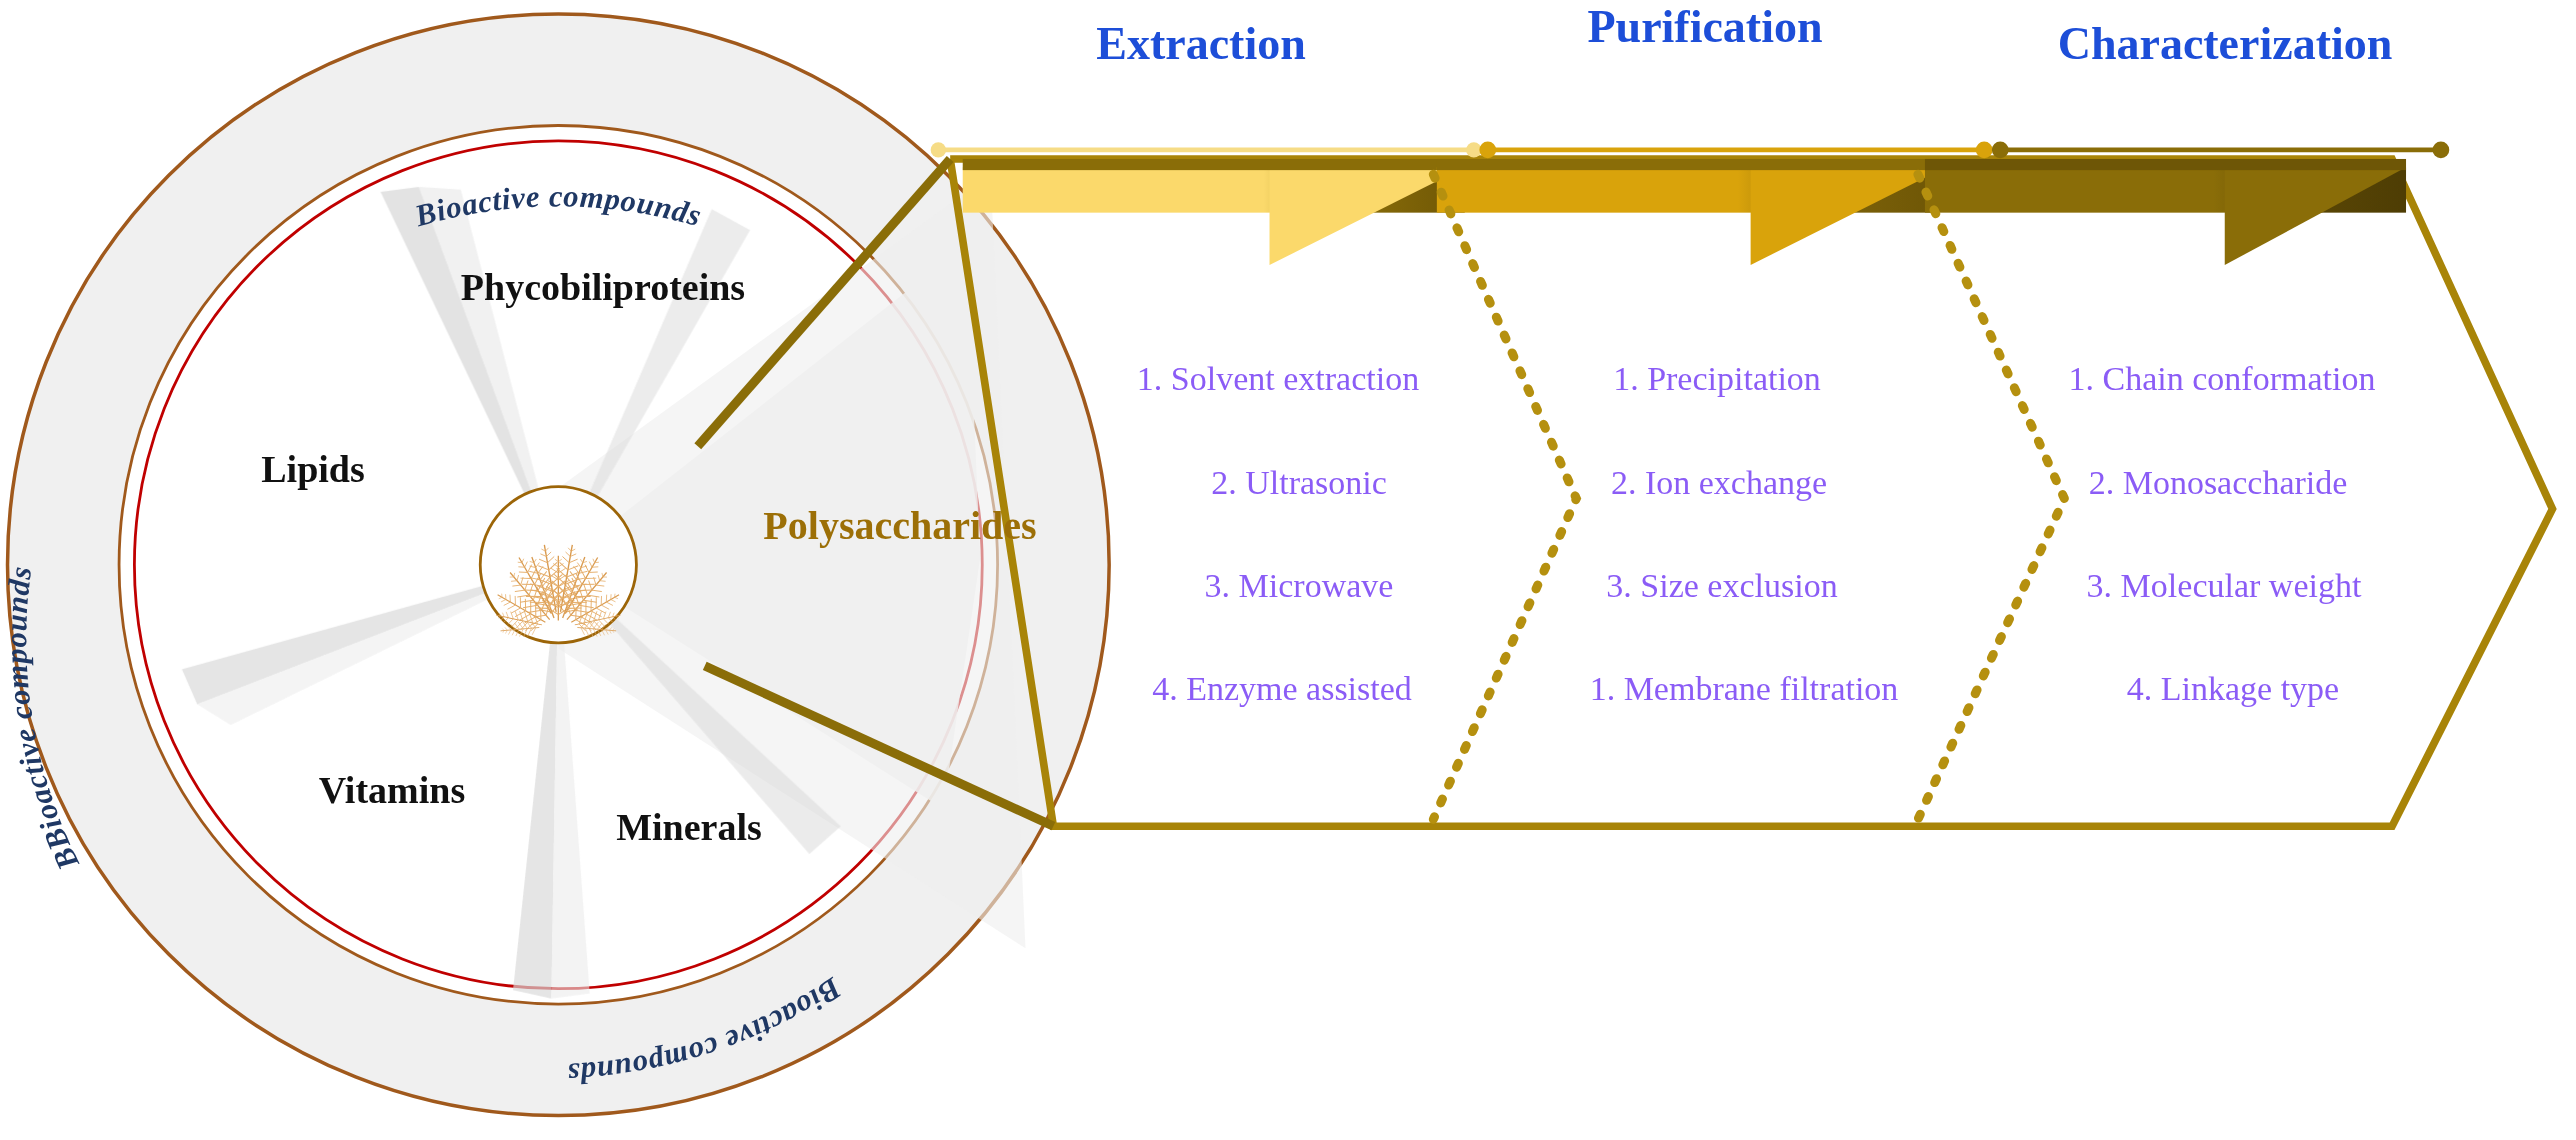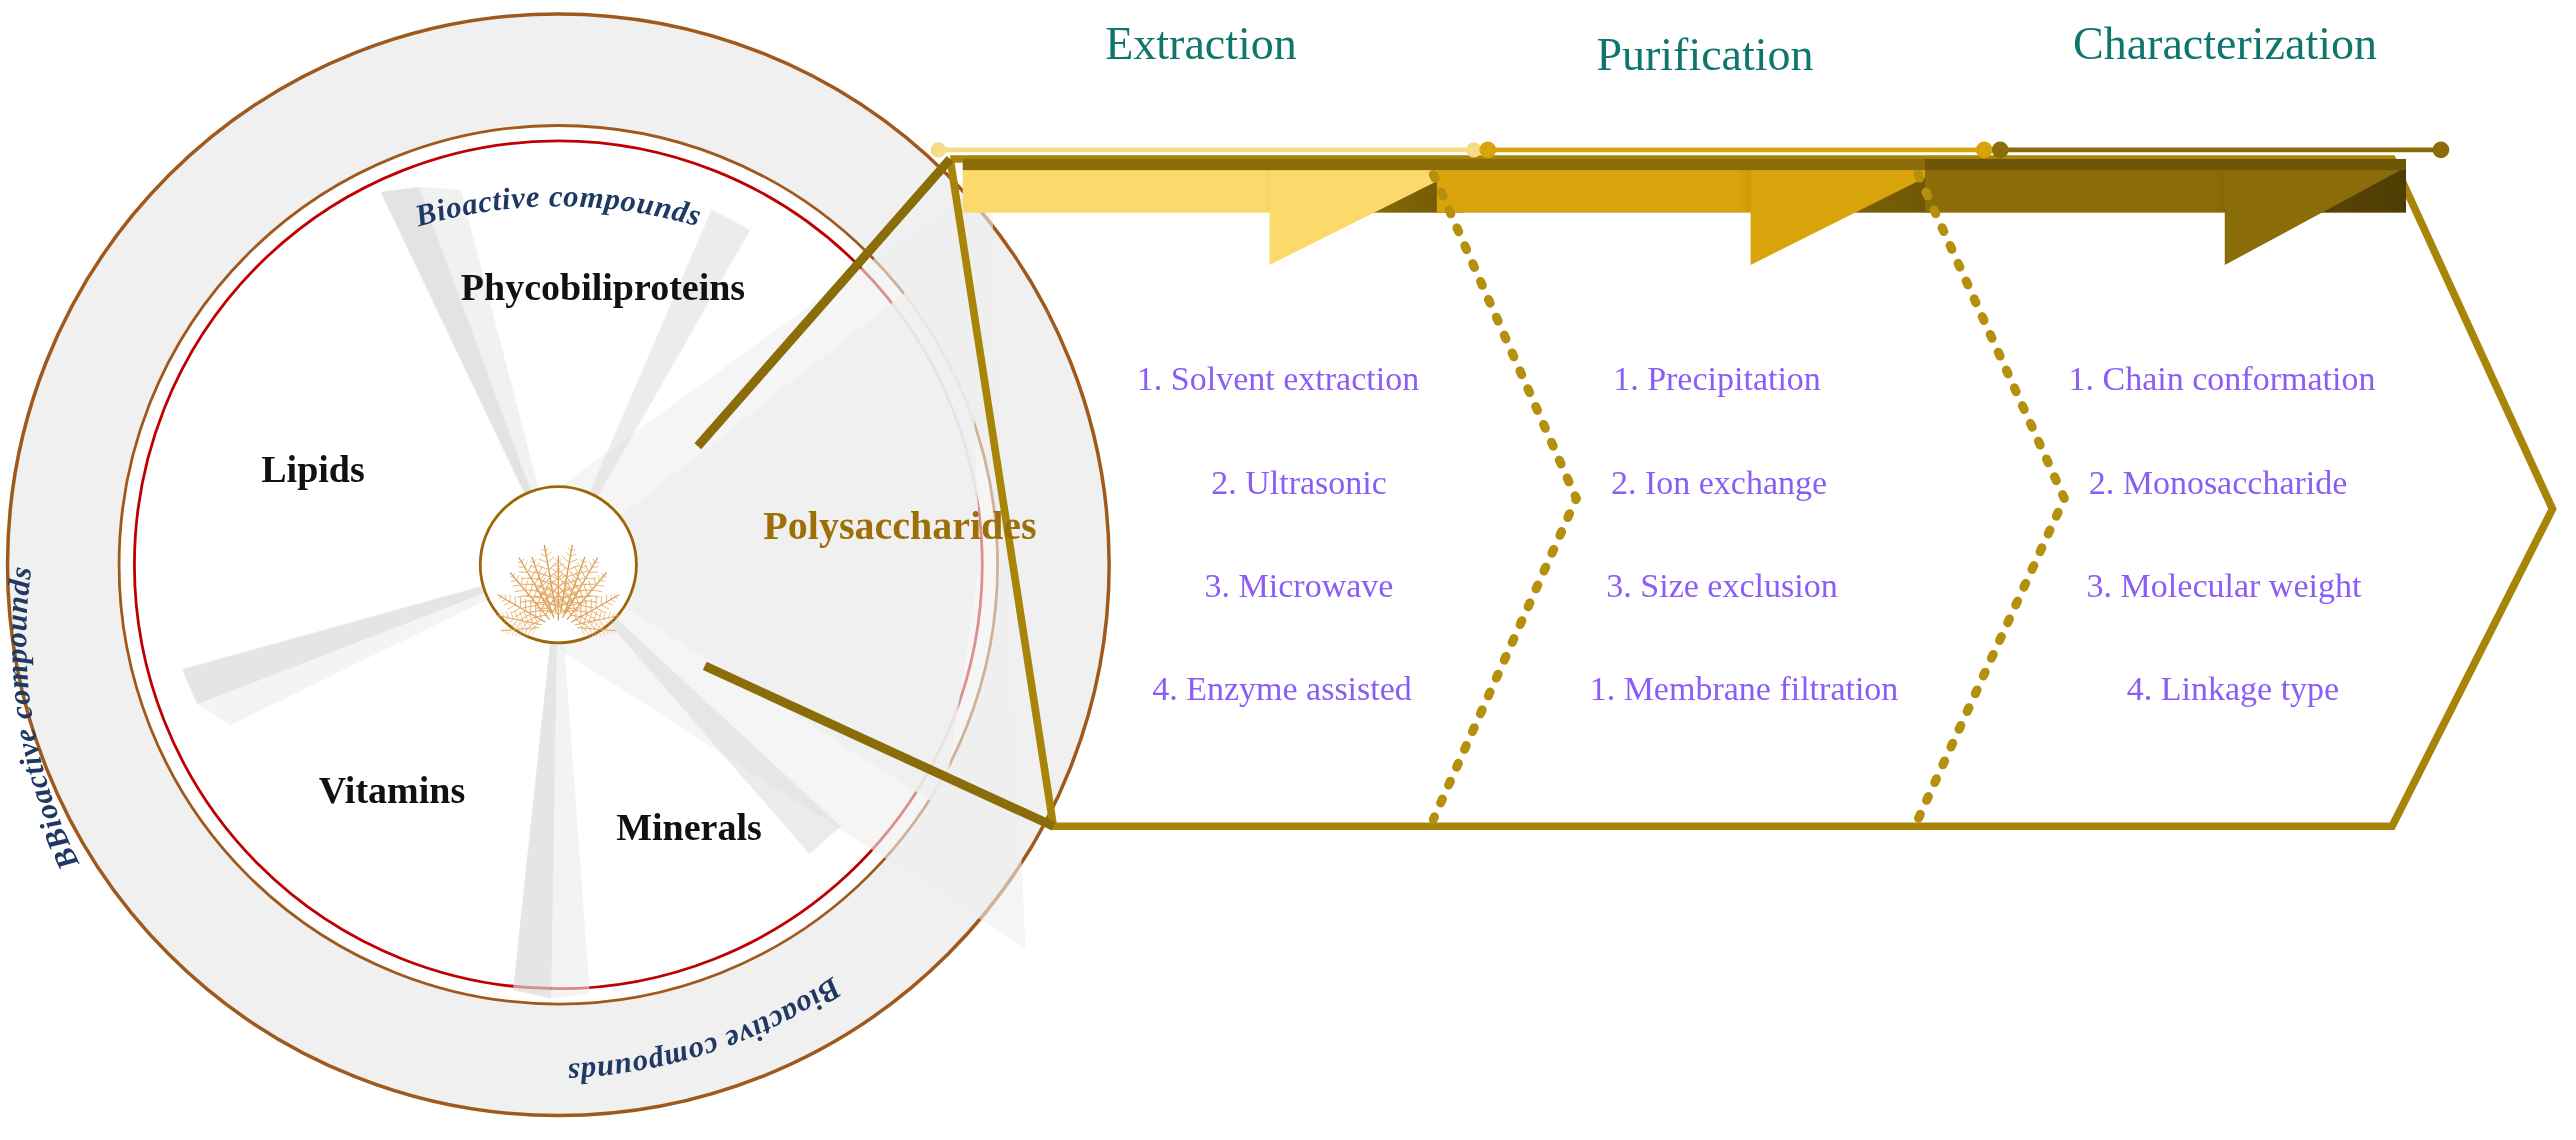--- a/index.html
+++ b/index.html
@@ -22,21 +22,21 @@
     font-family:"Liberation Serif","DejaVu Serif",serif;
     font-weight:bold;font-size:38px;color:#111111;
     white-space:nowrap;transform:translate(-50%,-50%);
   }
   .wedge-label.gold{color:#9C6F07;font-size:40px;}
 
   
   .stage-header{
     position:absolute;
     font-family:"Liberation Serif","DejaVu Serif",serif;
-    font-weight:normal;font-size:46px;color:#0f766e;
+    font-weight:bold;font-size:46px;color:#1d4ed8;
     white-space:nowrap;transform:translate(-50%,0);
   }
 
   
   .method-col{position:absolute;}
   .method-item{
     font-family:"Liberation Serif","DejaVu Serif",serif;
     font-size:34px;color:#8b5cf6;white-space:nowrap;
     position:absolute;transform:translate(-50%,-50%);
   }
@@ -214,21 +214,21 @@
     </g>
   </svg>
 
   <div class="wedge-label" style="left:603px;top:287px;">Phycobiliproteins</div>
   <div class="wedge-label gold" style="left:900px;top:525px;">Polysaccharides</div>
   <div class="wedge-label" style="left:689px;top:827px;">Minerals</div>
   <div class="wedge-label" style="left:392px;top:790px;">Vitamins</div>
   <div class="wedge-label" style="left:292px;top:469px;margin-left:21px;">Lipids</div>
 
   <div class="stage-header" style="left:1201px;top:17.4px;">Extraction</div>
-  <div class="stage-header" style="left:1705px;top:28px;text-align:center;">Purification</div>
+  <div class="stage-header" style="left:1705px;top:0;text-align:center;">Purification</div>
   <div class="stage-header" style="left:2225px;top:17.4px;">Characterization</div>
 
   <div class="method-col">
     <div class="method-item" style="left:1278px;top:379px;">1. Solvent extraction</div>
     <div class="method-item" style="left:1299px;top:483px;">2. Ultrasonic</div>
     <div class="method-item" style="left:1299px;top:586px;">3. Microwave</div>
     <div class="method-item" style="left:1282px;top:689px;">4. Enzyme assisted</div>
   </div>
 
   <div class="method-col">

